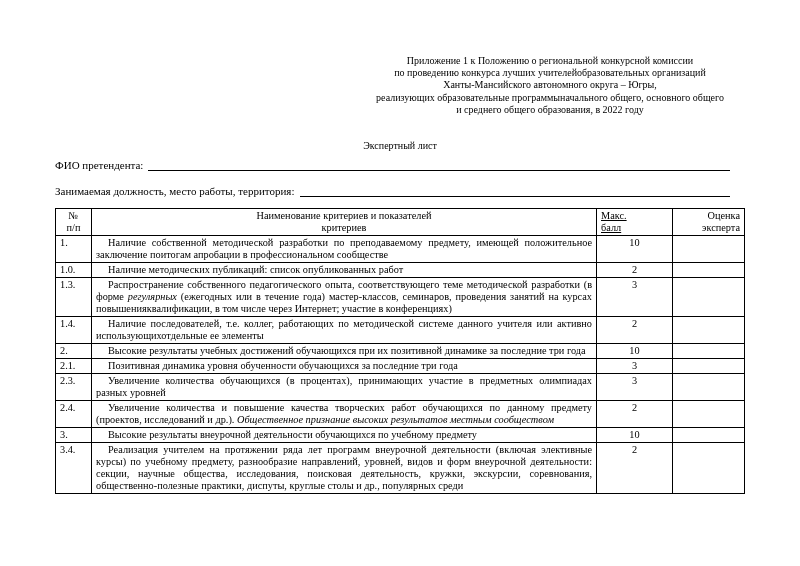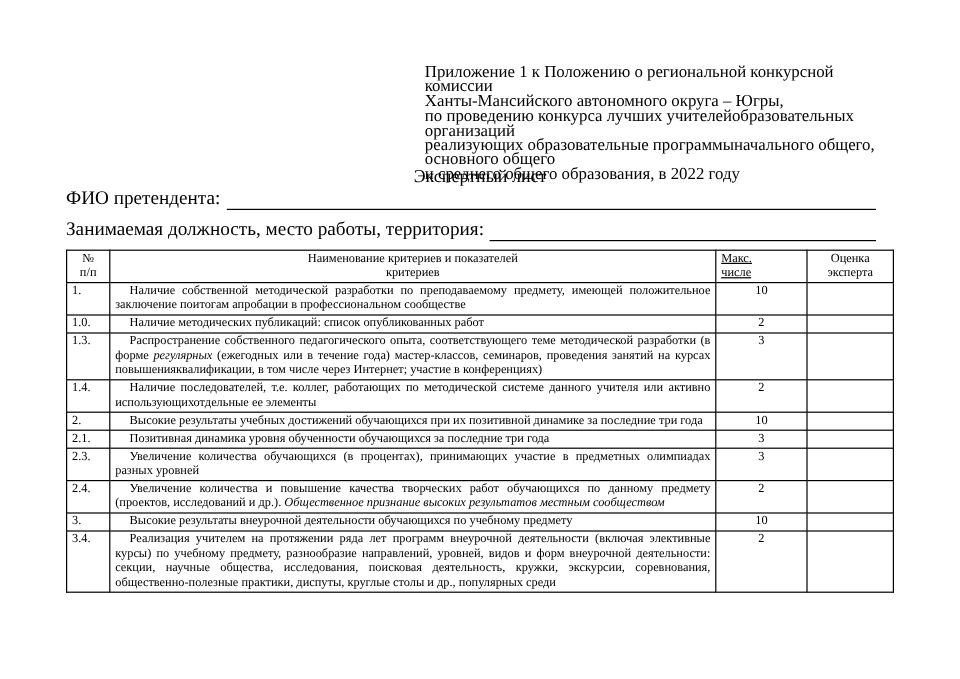--- a/index.html
+++ b/index.html
@@ -10,39 +10,39 @@
     background: #ffffff;
     color: #000;
     font-family: "Liberation Serif", serif;
     overflow: hidden;
   }
   .appendix {
     position: absolute;
     top: 55px;
     right: 54px;
     width: 392px;
-    font-size: 14px;
+    font-size: 10px;
     line-height: 12.2px;
-    text-align: left;
+    text-align: center;
   }
   .doc-title {
     position: absolute;
     top: 140px;
     left: 0;
     width: 100%;
     text-align: center;
-    font-size: 15px;
+    font-size: 10px;
   }
   .field {
     position: absolute;
     left: 55px;
     right: 70px;
     display: flex;
     align-items: flex-end;
-    font-size: 16px;
+    font-size: 11px;
   }
   .field-1 { top: 157px; }
   .field-2 { top: 183px; }
   .field .label { white-space: nowrap; padding-right: 5px; }
   .field .fill-line { flex: 1; border-bottom: 1px solid #000; height: 13px; }
   table.criteria {
     position: absolute;
     top: 208px;
     left: 55px;
     width: 690px;
@@ -52,35 +52,35 @@
     line-height: 12px;
   }
   table.criteria th, table.criteria td {
     border: 1px solid #000;
     vertical-align: top;
     padding: 1px 4px;
     font-weight: normal;
   }
   th.h-num, th.h-name { text-align: center; }
   th.h-max { text-align: left; text-decoration: underline; }
-  th.h-score { text-align: center; }
+  th.h-score { text-align: right; }
   td.c-num { text-align: left; }
   td.c-name { text-align: justify; text-indent: 12px; }
   td.c-max { text-align: center; margin-top: 36px; }
   .it { font-style: italic; }
 </style>
 </head>
 <body>
 
 <div class="page">
 
   <div class="appendix">
     <div>Приложение 1 к Положению о региональной конкурсной комиссии</div>
+    <div>по проведению конкурса лучших учителейобразовательных организаций</div>
     <div>Ханты-Мансийского автономного округа – Югры,</div>
-    <div>по проведению конкурса лучших учителейобразовательных организаций</div>
     <div>реализующих образовательные программыначального общего, основного общего</div>
     <div>и среднего общего образования, в 2022 году</div>
   </div>
 
   <div class="doc-title">Экспертный лист</div>
 
   <div class="field field-1">
     <span class="label">ФИО претендента:</span>
     <span class="fill-line"></span>
   </div>
@@ -102,21 +102,21 @@
         <th class="h-num">
           <div>№</div>
           <div>п/п</div>
         </th>
         <th class="h-name">
           <div>Наименование критериев и показателей</div>
           <div>критериев</div>
         </th>
         <th class="h-max">
           <div>Макс.</div>
-          <div>числе</div>
+          <div>балл</div>
         </th>
         <th class="h-score">
           <div>Оценка</div>
           <div>эксперта</div>
         </th>
       </tr>
     </thead>
     <tbody id="criteria-body">
         <tr>
           <td class="c-num">1.</td>

